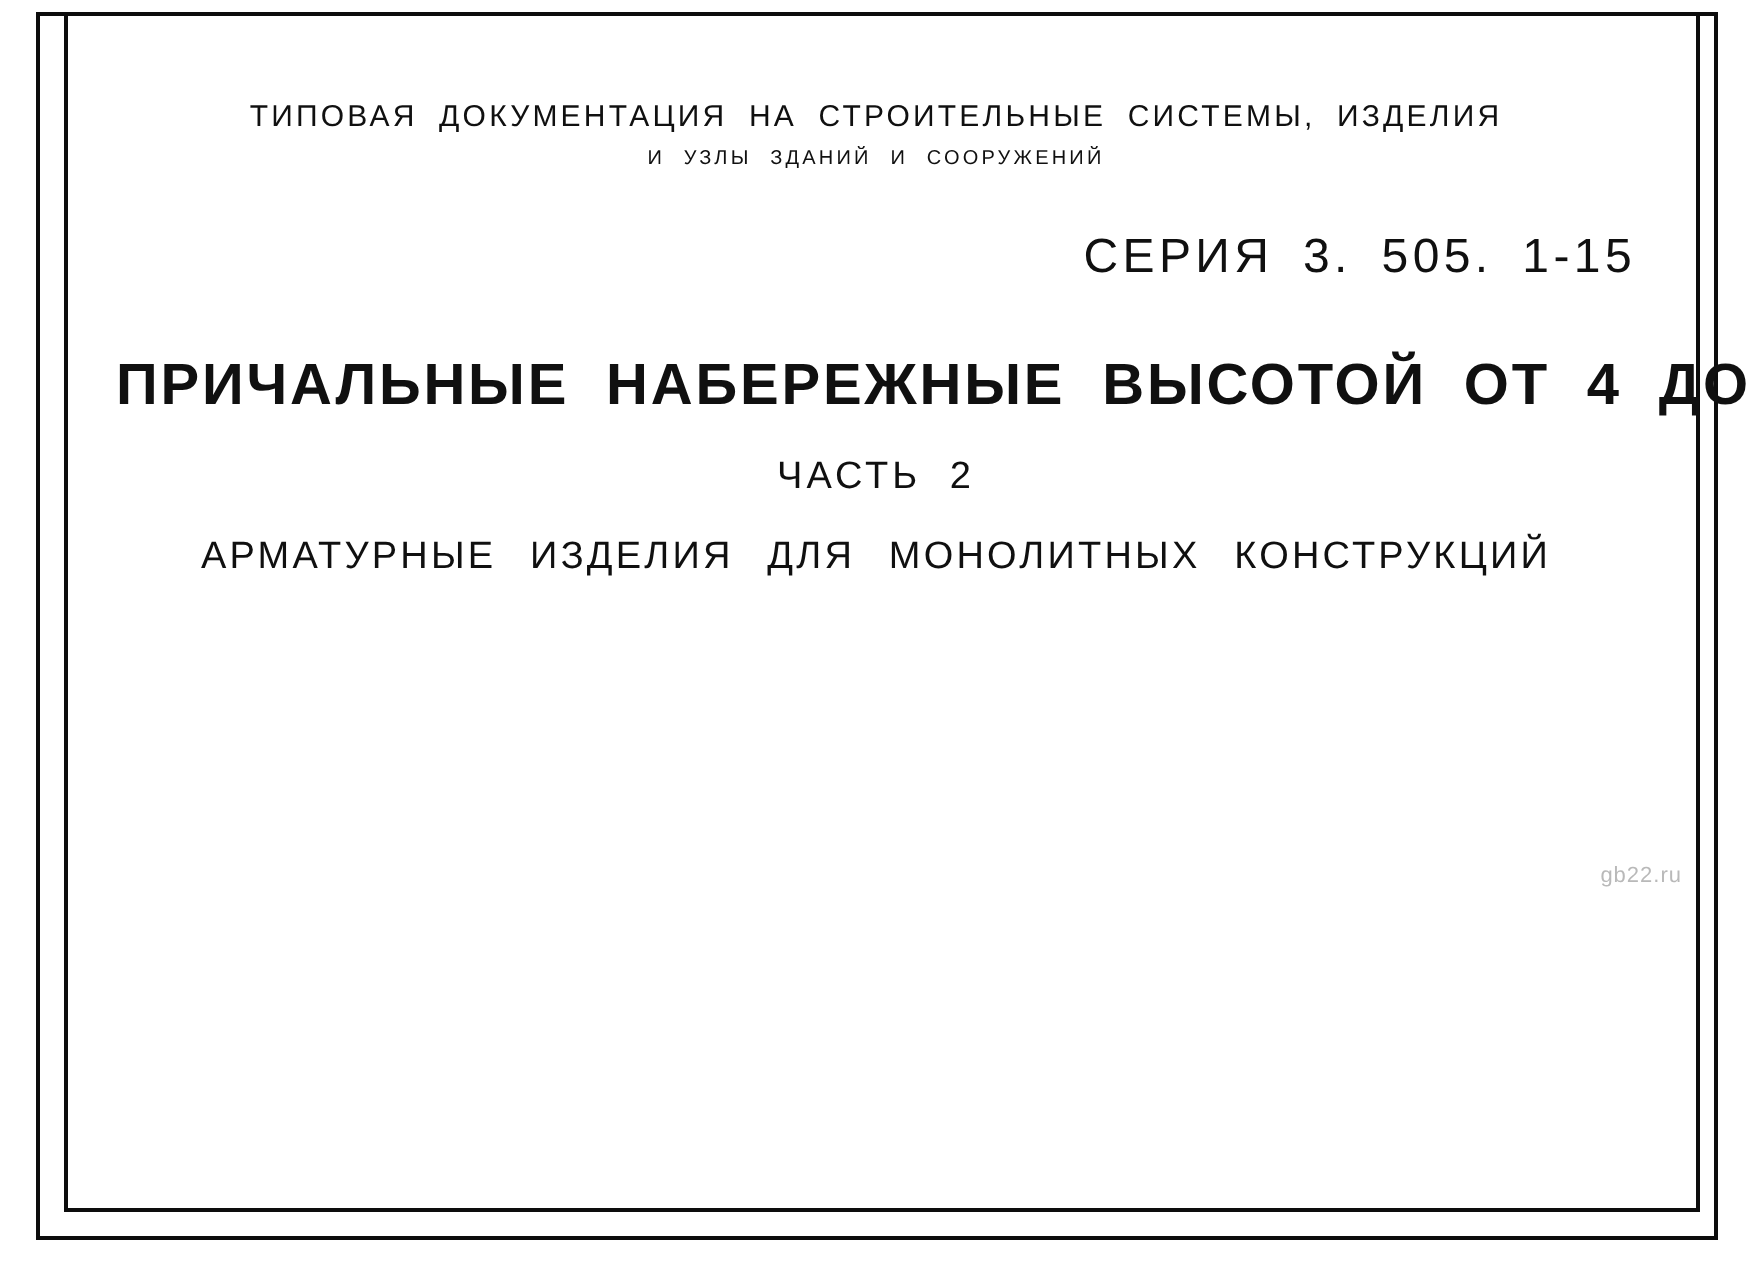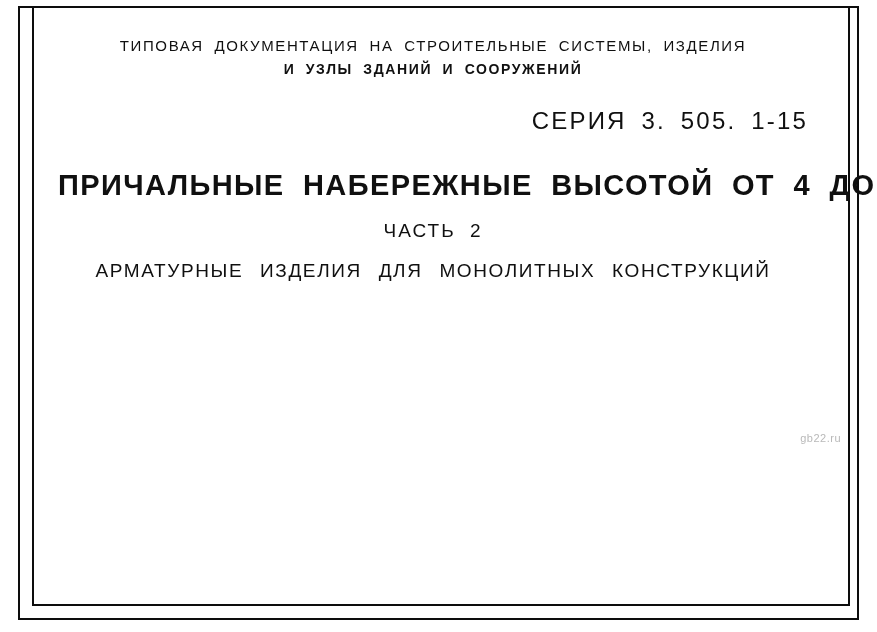--- a/index.html
+++ b/index.html
@@ -37,46 +37,46 @@
     top: 6px;
     width: 818px;
     height: 600px;
     border: 2px solid #0d0d0d;
     box-sizing: border-box;
     background: #ffffff;
   }
   .content {
     position: absolute;
     left: 32px;
-    top: 3px;
+    top: 16px;
     width: 818px;
     height: 600px;
     box-sizing: border-box;
-    padding: 18px 42px 0 26px;
+    padding: 18px 32px 0 26px;
     text-align: center;
   }
   .line {
     font-family: "Liberation Sans", sans-serif;
     text-transform: uppercase;
     color: #101010;
     white-space: nowrap;
   }
   .hdr1 {
     font-size: 15px;
     letter-spacing: 1.6px;
     word-spacing: 5px;
     margin-top: 16px;
     font-weight: 500;
   }
   .hdr2 {
-    font-size: 14px;
+    font-size: 10px;
     letter-spacing: 1.6px;
     word-spacing: 5px;
     margin-top: 7px;
-    font-weight: 700;
+    font-weight: 400;
   }
   .series {
     font-size: 24px;
     letter-spacing: 2.2px;
     word-spacing: 6px;
     margin-top: 30px;
     text-align: right;
   }
   .title-main {
     font-size: 29px;

